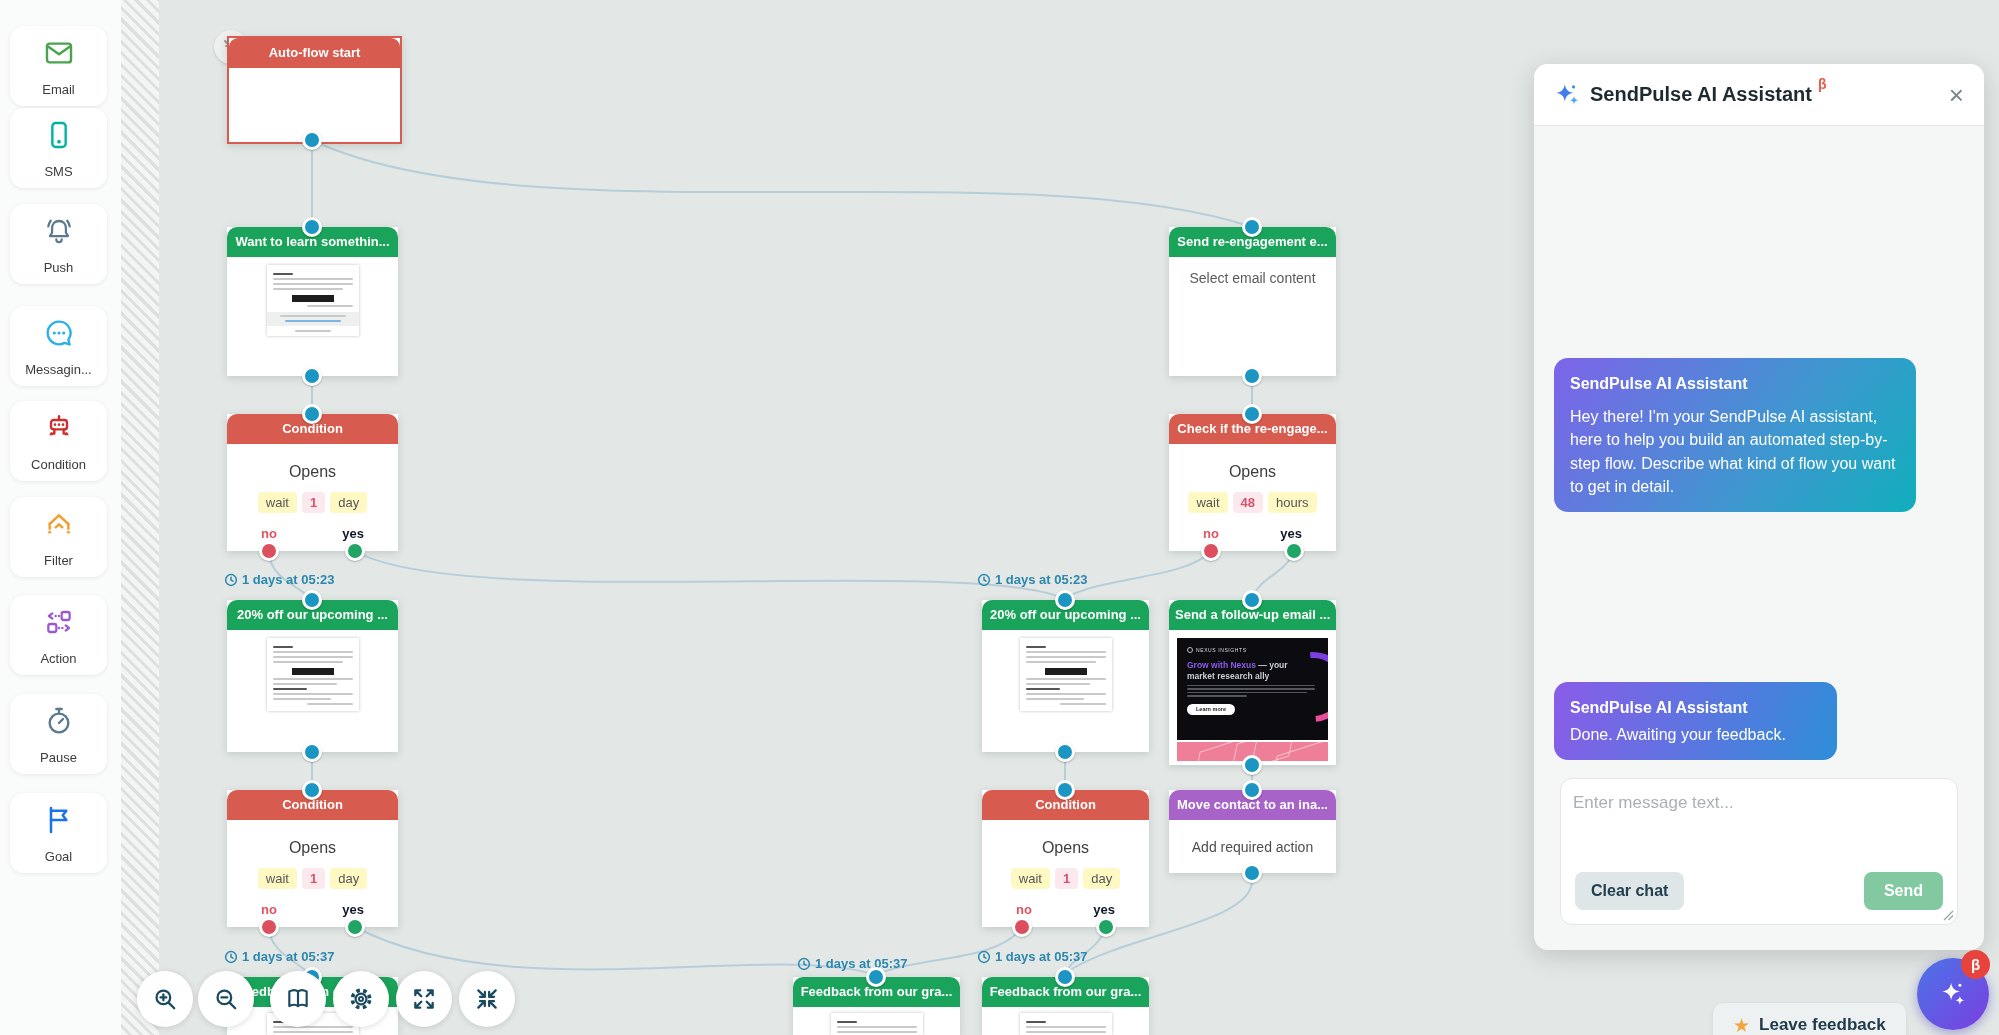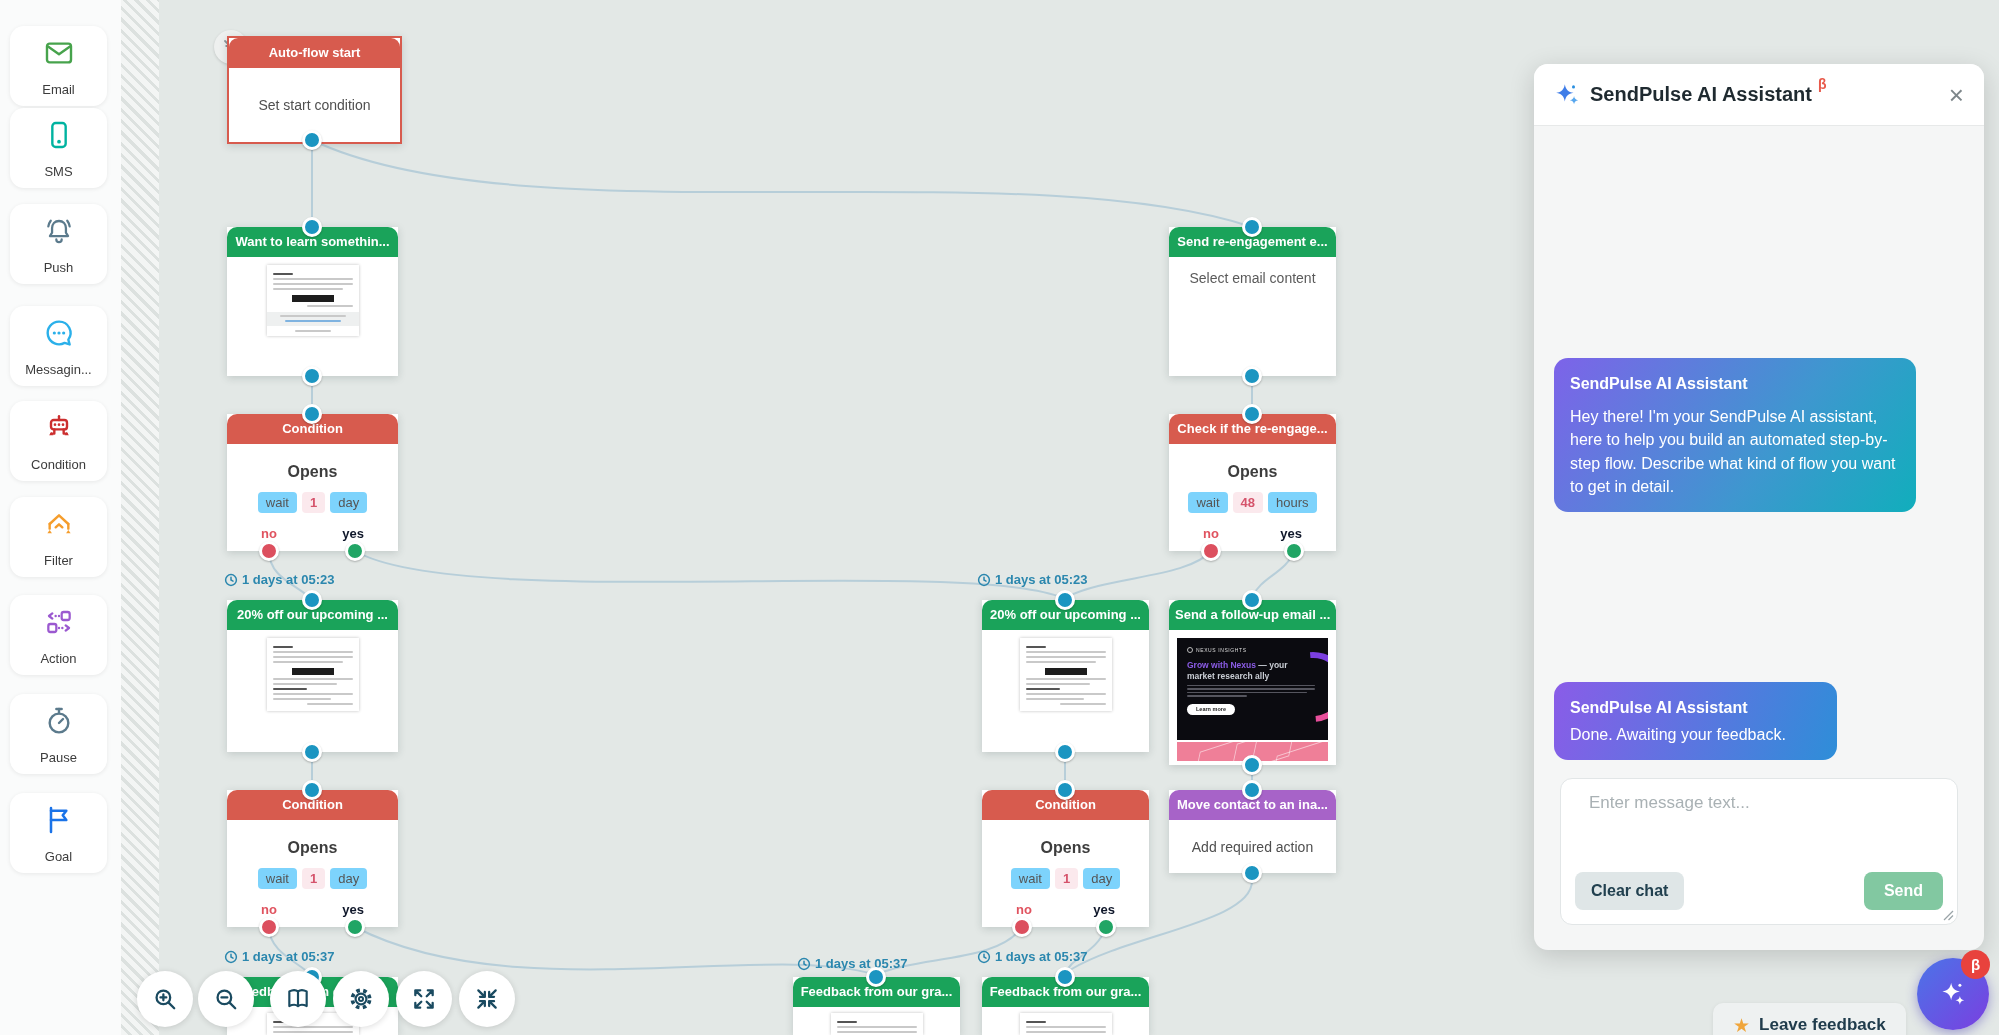--- a/index.html
+++ b/index.html
@@ -20,23 +20,23 @@
   .node{position:absolute;background:#fff;border-radius:0;box-shadow:0 2px 8px rgba(40,60,60,.18);z-index:2}
   .nhead{height:30px;line-height:30px;text-align:center;color:#fff;font-weight:bold;font-size:13px;
          border-radius:10px 10px 0 0;padding:0 6px;white-space:nowrap;overflow:hidden}
   .nhead.green{background:#1aa35a}.nhead.red{background:#d75b4e}.nhead.purple{background:#a763c8}
   .start-node{border:2px solid #d75b4e}
   .start-node .nhead{border-radius:9px 9px 0 0}
   .nbody-center{position:absolute;left:0;right:0;top:30px;bottom:0;display:flex;align-items:center;
                 justify-content:center;font-size:14px;color:#4f4f4f;text-align:center}
   .nbody-top{margin-top:13px;text-align:center;font-size:14px;color:#5a5a5a}
 
-  .cond-metric{font-weight:bold;font-size:16px;color:#3d3d3d;text-align:center;margin-top:19px}
+  .cond-metric{font-weight:normal;font-size:16px;color:#3d3d3d;text-align:center;margin-top:19px}
   .chips{display:flex;justify-content:center;gap:5px;margin-top:11px}
-  .chip{background:#7dd3fc;border-radius:4px;font-size:13px;color:#555;padding:3px 8px}
+  .chip{background:#fef9c3;border-radius:4px;font-size:13px;color:#555;padding:3px 8px}
   .chip.pink{background:#fbe9ed;color:#d5536b;font-weight:bold}
   .ny{position:absolute;bottom:10px;left:0;right:0;display:flex;justify-content:space-between;
       padding:0 34px;font-size:13px;font-weight:bold}
   .ny .n{color:#e0535f}.ny .y{color:#0f172a}
 
   .dot{position:absolute;width:14px;height:14px;border-radius:50%;background:#1b95c1;border:3px solid #fff;
        box-shadow:0 1px 2px rgba(0,0,0,.25);transform:translate(-50%,-50%);z-index:3;cursor:pointer}
   .dot.r{background:#dc4f5e}.dot.g{background:#21a565}
 
   
@@ -83,21 +83,21 @@
   .msg-ai{position:absolute;border-radius:14px;color:#fff;padding:14px 16px;font-size:16px;line-height:1.45;box-sizing:border-box}
   .msg-ai .author{font-weight:bold;margin-bottom:10px}
   .msg1{left:20px;top:294px;width:362px;background:linear-gradient(125deg,#7d63e9 0%,#3e97cf 60%,#11aebc 100%)}
   .msg2{left:20px;top:618px;width:283px;background:linear-gradient(110deg,#8a5ce8 0%,#2e8ed8 100%)}
   .msg2 .author{margin-bottom:4px}
   .msg-user{position:absolute;right:20px;top:500px;width:330px;background:#fff;border-radius:14px;
             padding:14px 18px;font-size:16.5px;color:#2f2f2f;line-height:1.45;box-sizing:border-box;
             box-shadow:0 1px 3px rgba(0,0,0,.06)}
   .input-box{position:absolute;left:26px;top:714px;width:398px;height:147px;background:#fff;
              border:1px solid #e2e6e7;border-radius:12px;box-sizing:border-box}
-  .chat-input{position:absolute;left:16px;top:4px;width:380px;height:80px;border:none;outline:none;resize:none;
+  .chat-input{position:absolute;left:0;top:4px;width:380px;height:80px;border:none;outline:none;resize:none;
               font-family:"Liberation Sans",sans-serif;font-size:17px;color:#333;padding:10px 12px;background:transparent}
   .chat-input::placeholder{color:#a9b1b4}
   .clear-btn{position:absolute;left:14px;bottom:14px;background:#dfe6e7;color:#21404f;font-weight:bold;
              font-size:16px;border:none;border-radius:8px;padding:10px 16px;cursor:pointer;
              font-family:"Liberation Sans",sans-serif}
   .send-btn{position:absolute;right:14px;bottom:14px;background:#82c8a1;color:#fff;font-weight:bold;
             font-size:16px;border:none;border-radius:8px;padding:10px 20px;cursor:pointer;
             font-family:"Liberation Sans",sans-serif}
   .resize-h{position:absolute;right:3px;bottom:3px}
 
@@ -261,21 +261,20 @@
           <path d="M6,5 H17.5 L14.8,8.5 L17.5,12 H6"></path>
       </g>
     </svg>
     <div class="side-label">Goal</div>
   </div>
 </div>
 <div class="stripe"></div>
 
 <div class="node start-node" style="left:227px;top:36px;width:171px;height:104px">
   <div class="nhead red">Auto-flow start</div>
-  <div class="nbody-center">Set start condition</div>
 </div>
 
 <div class="node" style="left:227px;top:227px;width:171px;height:149px">
   <div class="nhead green">Want to learn somethin...</div>
   <div class="thumb">
     <div class="tl dark"></div>
       <div class="tl"></div>
       <div class="tl"></div>
       <div class="tl" style="width:70px"></div>
     <div class="tbtn-bar"></div>

